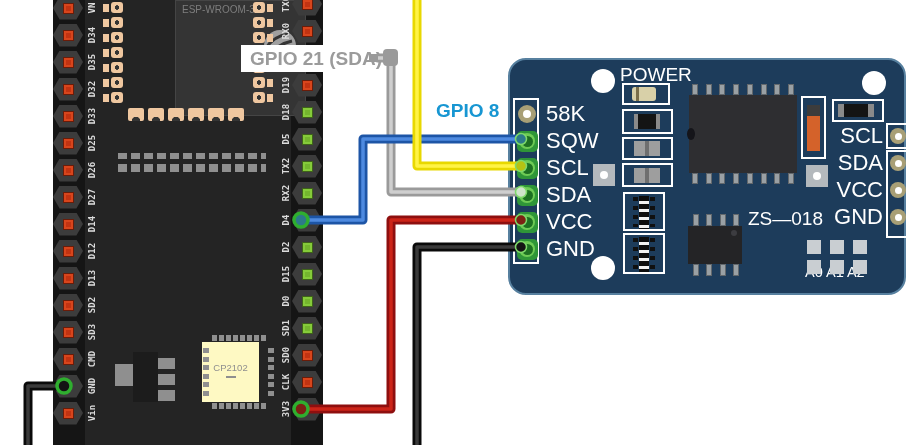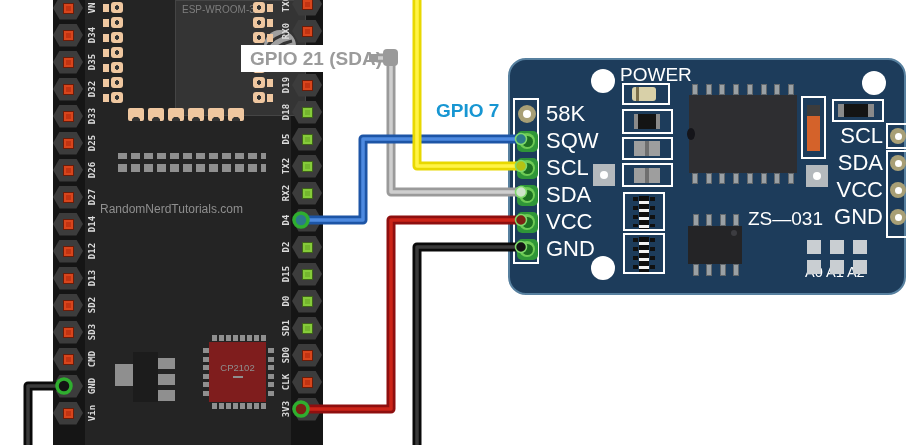--- a/index.html
+++ b/index.html
@@ -54,29 +54,28 @@
         <circle cx="20" cy="20" r="16" fill="#a0a0a0"></circle>
         <path d="M6 22 Q14 10 28 8" stroke="#343434" stroke-width="3" fill="none"></path>
         <path d="M10 29 Q18 18 32 15" stroke="#343434" stroke-width="3" fill="none"></path>
         <path d="M14 20 Q20 26 16 31" stroke="#343434" stroke-width="2.5" fill="none"></path>
       </svg>
     </div>
 
     <div class="abs dash-row" style="left:65px;top:153px;width:148px;height:6px;"></div>
     <div class="abs dash-row" style="left:65px;top:164px;width:148px;height:8px;"></div>
 
-    <span class="abs smtext" style="left:47px;top:202px;font-size:12px;">RandomNerdTutorials.com</span>
 
     <div class="abs" style="left:62px;top:364px;width:18px;height:22px;background:#8f8f8f;"></div>
     <div class="abs" style="left:80px;top:352px;width:25px;height:50px;background:#1c1c1c;"></div>
     <div class="abs" style="left:105px;top:358px;width:17px;height:11px;background:#8f8f8f;"></div>
     <div class="abs" style="left:105px;top:374px;width:17px;height:11px;background:#8f8f8f;"></div>
     <div class="abs" style="left:105px;top:390px;width:17px;height:11px;background:#8f8f8f;"></div>
 
-    <div id="cp2102" class="abs" style="left:156px;top:342px;width:57px;height:60px;background:#7f1d1d;">
+    <div id="cp2102" class="abs" style="left:149px;top:342px;width:57px;height:60px;background:#fef9c3;">
       <span class="abs" style="left:0;top:20px;width:57px;text-align:center;color:#8f8f8f;font-size:9.5px;">CP2102</span>
       <span class="abs" style="left:24px;top:34px;width:10px;height:2px;background:#8f8f8f;"></span>
     </div>
   <div class="abs hexpin" style="left: 0px; top: -3.5px;"></div>
       <div class="abs pinsq red" style="left: 10px; top: 2.5px;"></div>
       <div class="abs vlabel" style="left: 17px; top: 2px;">VN</div>
       <div class="abs hexpin" style="left: 0px; top: 23.5px;"></div>
       <div class="abs pinsq red" style="left: 10px; top: 29.5px;"></div>
       <div class="abs vlabel" style="left: 17px; top: 29px;">D34</div>
       <div class="abs hexpin" style="left: 0px; top: 50.5px;"></div>
@@ -275,21 +274,21 @@
     <div class="abs" style="left:328px;top:44px;width:36px;height:13px;background:linear-gradient(90deg,#8a8a8a 0 18%,#141414 18% 82%,#8a8a8a 82%);"></div>
 
     <div class="abs graypad" style="left:83px;top:104px;width:22px;height:22px;"></div>
     <div class="abs graypad" style="left:296px;top:105px;width:22px;height:22px;"></div>
 
     <div class="abs chip" style="left:178px;top:166px;width:54px;height:38px;background:#242426;">
       <div class="abs" style="right:5px;top:4px;width:6px;height:6px;background:#3c3c40;border-radius:50%;"></div>
     </div>
     <div id="eeprom-pins"></div>
 
-    <span class="abs rtc-label" style="left:238px;top:148px;font-size:19px;">ZS—031</span>
+    <span class="abs rtc-label" style="left:238px;top:148px;font-size:19px;">ZS—018</span>
 
     <div id="addr-pads"></div>
     <span class="abs rtc-label" style="left:295px;top:204px;font-size:14.5px;">A0 A1 A2</span>
 
     <div class="abs wbox" style="left:376px;top:63px;width:25px;height:26px;"></div>
     <div class="abs wbox" style="left:376px;top:90px;width:25px;height:88px;"></div>
     <div id="rtc-right-holes"></div>
   <div class="abs" style="left: 8px; top: 45px; width: 18px; height: 18px; background: rgb(168, 159, 118); border-radius: 50%;"></div>
       <div class="abs" style="left: 13px; top: 50px; width: 8px; height: 8px; background: rgb(255, 255, 255); border-radius: 50%;"></div>
       <div class="abs rtc-label" style="left: 36px; top: 41px;">58K</div>
@@ -351,21 +350,21 @@
       <div class="abs chip-pin" style="left: 222.9px; top: 204px; width: 6px; height: 12px;"></div>
       <div class="abs jumper-sq" style="left: 297px; top: 180px; width: 14px; height: 14px;"></div>
       <div class="abs jumper-sq" style="left: 320px; top: 180px; width: 14px; height: 14px;"></div>
       <div class="abs jumper-sq" style="left: 343px; top: 180px; width: 14px; height: 14px;"></div>
       <div class="abs jumper-sq" style="left: 297px; top: 200px; width: 14px; height: 14px;"></div>
       <div class="abs jumper-sq" style="left: 320px; top: 200px; width: 14px; height: 14px;"></div>
       <div class="abs jumper-sq" style="left: 343px; top: 200px; width: 14px; height: 14px;"></div>
     </div>
 
   <div id="gpio21-label" class="abs">GPIO 21 (SDA)</div>
-  <div id="gpio4-label" class="abs">GPIO 7</div>
+  <div id="gpio4-label" class="abs">GPIO 8</div>
 
   <svg id="wire-svg" class="abs" width="912" height="445">
       <path d="M 378 58 L 391 58 L 391 192 L 521 192" fill="none" stroke="#9a9a9a" stroke-width="9" stroke-linejoin="round" stroke-linecap="round"></path>
       <path d="M 378 58 L 391 58 L 391 192 L 521 192" fill="none" stroke="#cfcfcf" stroke-width="3.5" stroke-linejoin="round" stroke-linecap="round"></path>
       <path d="M 301 220 L 363 220 L 363 139 L 521 139" fill="none" stroke="#1d55a6" stroke-width="9" stroke-linejoin="round" stroke-linecap="round"></path>
       <path d="M 301 220 L 363 220 L 363 139 L 521 139" fill="none" stroke="#4e8ae0" stroke-width="3.5" stroke-linejoin="round" stroke-linecap="round"></path>
       <path d="M 417 -6 L 417 166 L 521 166" fill="none" stroke="#e8d800" stroke-width="9" stroke-linejoin="round" stroke-linecap="round"></path>
       <path d="M 417 -6 L 417 166 L 521 166" fill="none" stroke="#fff345" stroke-width="3.5" stroke-linejoin="round" stroke-linecap="round"></path>
       <path d="M 301 409 L 391 409 L 391 220 L 521 220" fill="none" stroke="#8e0f0f" stroke-width="9" stroke-linejoin="round" stroke-linecap="round"></path>
       <path d="M 301 409 L 391 409 L 391 220 L 521 220" fill="none" stroke="#cc2418" stroke-width="3.5" stroke-linejoin="round" stroke-linecap="round"></path>

